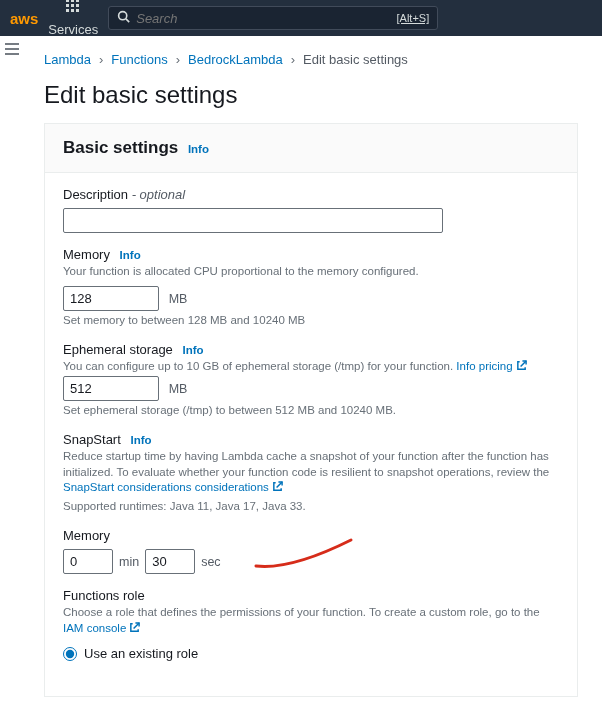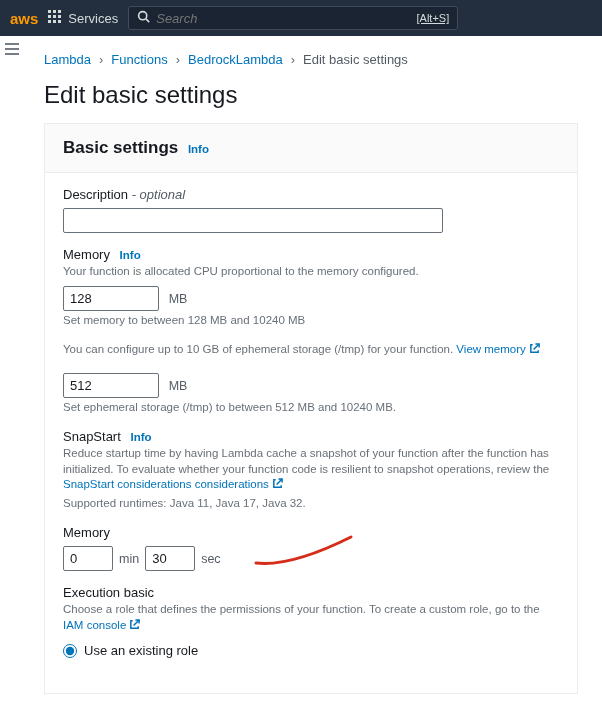--- a/index.html
+++ b/index.html
@@ -1,20 +1,20 @@
 <!DOCTYPE html>
 <html><head>
 <meta charset="utf-8">
 <style>
 * { box-sizing: border-box; margin: 0; padding: 0; }
 body { font-family: "Amazon Ember", "Helvetica Neue", Arial, sans-serif; font-size: 13px; color: #16191f; background: #fff; width: 602px; }
 .topbar { background: #232f3e; height: 36px; display: flex; align-items: center; padding: 0 10px; gap: 10px; }
 .aws-logo { color: #ff9900; font-weight: bold; font-size: 15px; display: flex; align-items: center; }
 .aws-logo-text { font-family: Arial; }
-.services { color: #d5dbdb; display: flex; align-items: center; gap: 6px; font-size: 13px; }
+.services { color: #d5dbdb; display: flex; align-items: center; gap: 6px; font-size: 13px; flex-direction: column; }
 .grid-icon { display: inline-block; }
 .searchbar { flex: 1; max-width: 330px; background: #1a2432; border: 1px solid #414b5a; border-radius: 3px; display: flex; align-items: center; padding: 3px 8px; }
 .searchbar input { background: transparent; border: none; color: #d5dbdb; font-size: 13px; font-style: italic; flex: 1; outline: none; }
 .search-icon { color: #d5dbdb; margin-right: 6px; }
 .kbd { color: #d5dbdb; font-size: 11px; text-decoration: underline; }
 .sidetoggle { position: absolute; top: 42px; left: 4px; color: #545b64; }
 .main { padding: 8px 24px 24px 44px; }
 .breadcrumb { font-size: 13px; margin: 8px 0 14px; display: flex; align-items: center; gap: 8px; color: #545b64; }
 .breadcrumb a { color: #0073bb; text-decoration: none; }
 .chevron { color: #687078; }
@@ -124,66 +124,70 @@
         </div>
         <div class="help">Your function is allocated CPU proportional to the memory configured.</div>
         <div style="margin-top:6px">
           <input class="txt w-small" type="text" value="128" style="">
           <span class="unit">MB</span>
         </div>
         <div class="help">Set memory to between 128 MB and 10240 MB</div>
       </div>
 
       <div class="row">
+        <div class="label">
+          <span>Ephemeral storage</span>
+          <a href="#" class="info-link">Info</a>
+        </div>
         <div class="help">
-          <span>You can configure up to 10 GB of ephemeral storage (/tmp) for your function. </span><a href="#">View memory</a>
+          <span>You can configure up to 10 GB of ephemeral storage (/tmp) for your function. </span><a href="#">Info pricing</a>
           <span class="ext-icon"><svg width="11" height="11" viewBox="0 0 12 12" fill="none" stroke="#0073bb" stroke-width="1.6">
                 <path d="M4 2H2v8h8V8"></path>
                 <path d="M7 1h4v4"></path>
                 <path d="M11 1L5 7"></path>
               </svg></span>
         </div>
-        <div style="margin-top:14px">
+        <div style="margin-top:0">
           <input class="txt w-small" type="text" value="512" style="">
           <span class="unit">MB</span>
         </div>
         <div class="help">Set ephemeral storage (/tmp) to between 512 MB and 10240 MB.</div>
       </div>
 
       <div class="row">
         <div class="label">
           <span>SnapStart</span>
           <a href="#" class="info-link">Info</a>
         </div>
         <div class="help">
           <span>Reduce startup time by having Lambda cache a snapshot of your function after the function has initialized. To evaluate whether your function code is resilient to snapshot operations, review the </span><a href="#">SnapStart considerations considerations</a>
           <span class="ext-icon"><svg width="11" height="11" viewBox="0 0 12 12" fill="none" stroke="#0073bb" stroke-width="1.6">
                 <path d="M4 2H2v8h8V8"></path>
                 <path d="M7 1h4v4"></path>
                 <path d="M11 1L5 7"></path>
               </svg></span>
         </div>
-        <div class="help">Supported runtimes: Java 11, Java 17, Java 32.</div>
+        <div class="help">Supported runtimes: Java 11, Java 17, Java 33.</div>
       </div>
 
       <div class="row" style="position:relative">
         <div class="label">Memory</div>
         <div style="margin-top:6px;display:flex;align-items:center;gap:6px">
           <input class="txt w-tiny" type="text" value="0" style="">
           <span class="unit" style="margin:0">min</span>
           <input class="txt w-tiny" type="text" value="30" style="">
           <span class="unit" style="margin:0">sec</span>
         </div>
         <svg class="annot" style="left:188px;top:8px" width="110" height="36" viewBox="0 0 110 36">
             <path d="M5 30 Q 40 34 100 4" stroke="#d62c1a" stroke-width="3" fill="none" stroke-linecap="round"></path>
           </svg>
       </div>
 
       <div class="row">
-        <div class="label">Execution basic</div>
+        <div class="label">Functions role</div>
         <div class="help">
           <span>Choose a role that defines the permissions of your function. To create a custom role, go to the </span><a href="#">IAM console</a>
           <span class="ext-icon"><svg width="11" height="11" viewBox="0 0 12 12" fill="none" stroke="#0073bb" stroke-width="1.6">
                 <path d="M4 2H2v8h8V8"></path>
                 <path d="M7 1h4v4"></path>
                 <path d="M11 1L5 7"></path>
               </svg></span>
         </div>
         <div class="radio-group">
           <label class="radio-item">

